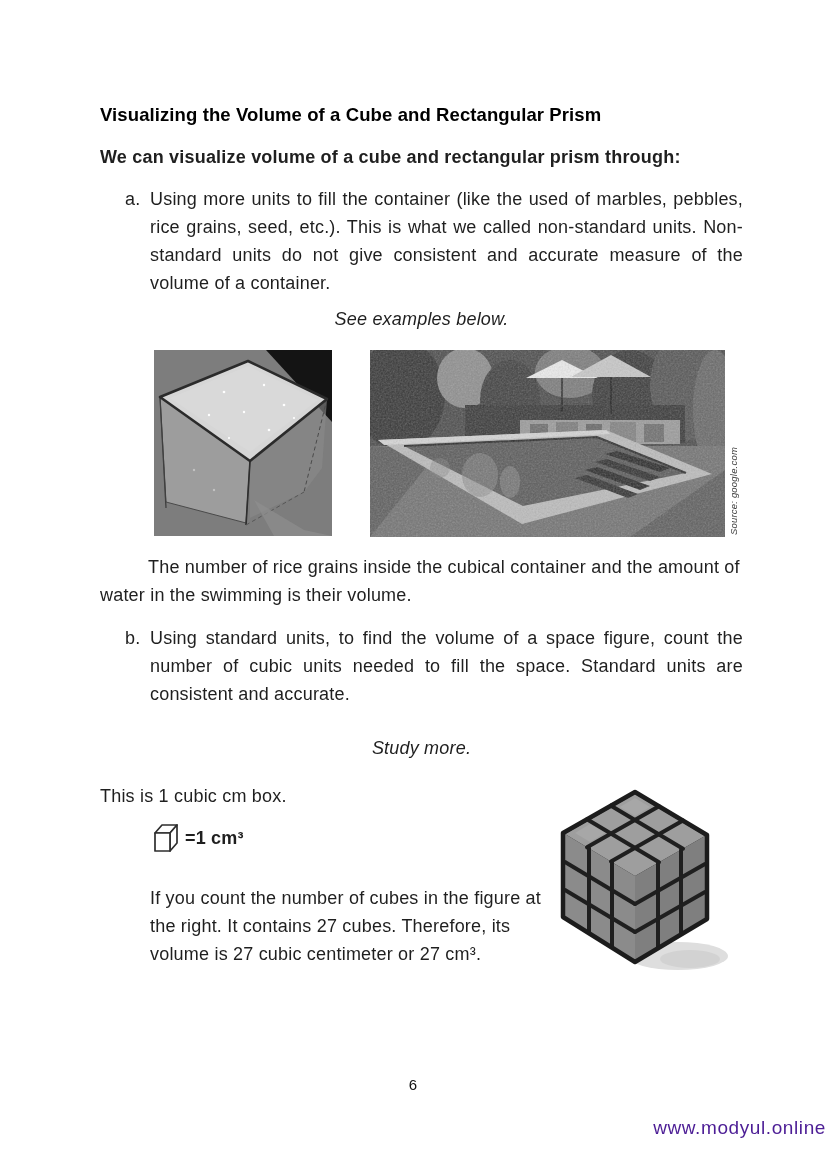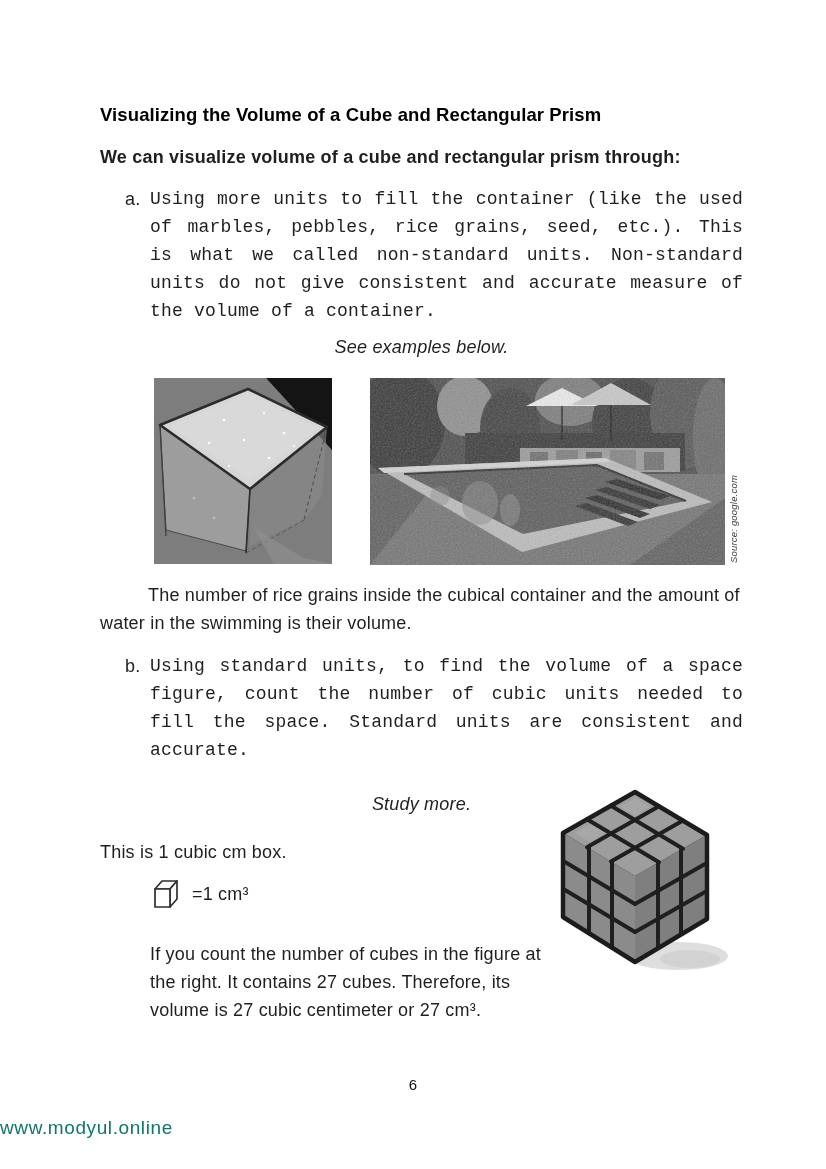--- a/index.html
+++ b/index.html
@@ -8,41 +8,41 @@
     font-family:"Liberation Sans", sans-serif; color:#1f1f1f; overflow:hidden;
   }
   .content {
     position:absolute; left:100px; top:103px; width:643px;
     font-size:18px; line-height:28px; letter-spacing:0.2px;
   }
   .doc-title { font-size:18.5px; font-weight:bold; color:#000; margin:0; line-height:24px; letter-spacing:0.1px; }
   .intro { margin:16px 0 0 0;font-weight:bold; }
   .list-item { display:flex; margin:14px 0 0 25px; }
   .list-item .marker { flex:none; width:25px; }
-  .list-item .li-text { flex:1; text-align:justify;font-family:Liberation Mono, monospace; }
+  .list-item .li-text { flex:1; text-align:justify; }
   .item-a { margin-top:14px; }
   .item-b { margin-top:15px; }
   .caption-italic { font-style:italic; margin:8px 0 0 0;text-align:center; }
   .study { margin-top:26px; }
   .figure-row { margin:17px 0 0 54px; display:flex; align-items:flex-start; }
   .rice-fig { flex:none; }
   .pool-wrap { position:relative; margin-left:38px; flex:none; }
   .source-credit {
     position:absolute; left:100%; bottom:2px; margin-left:3px;
     writing-mode:vertical-rl; transform:rotate(180deg);
     font-size:9.5px; font-style:italic; color:#3c3c3c; letter-spacing:0.2px; line-height:11px;
   }
   .rice-para { margin:16px 0 0 0; text-indent:48px; }
   .box-line { margin:20px 0 0 0; }
   .unit-row { margin:12px 0 0 52px; display:flex; align-items:center; height:32px; }
-  .unit-eq { margin-left:13px; }
+  .unit-eq { margin-left:6px;font-weight:bold; }
   .count-para { margin:30px 12px 0 50px; width:396px; }
   .rubiks { position:absolute; left:550px; top:786px; }
   .page-number { position:absolute; top:1076px; left:0; width:100%; text-align:center; font-size:15px; color:#101010; }
-  .footer-url { position:absolute; top:1117px; left:0; width:100%; text-align:left; font-size:19px; color:#0f766e; letter-spacing:0.6px; }
+  .footer-url { position:absolute; top:1117px; left:0; width:100%; text-align:right; font-size:19px; color:#4c1d95; letter-spacing:0.6px; }
   svg { display:block; }
 </style>
 </head>
 <body>
 
 <div class="page">
   <div class="content">
 
     <h1 class="doc-title">Visualizing the Volume of a Cube and Rectangular Prism</h1>
 

